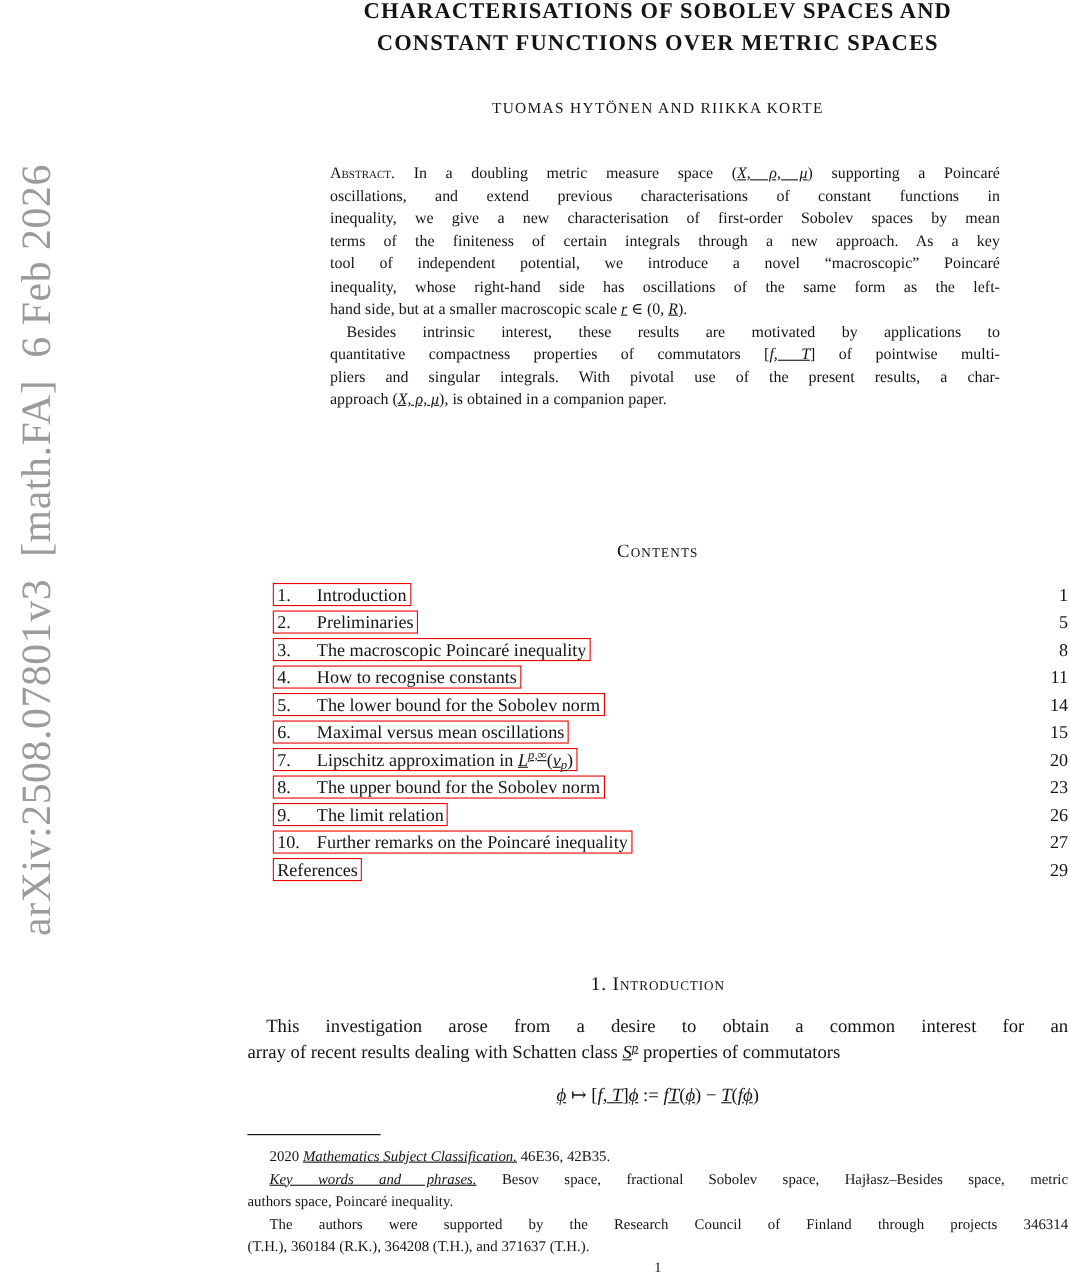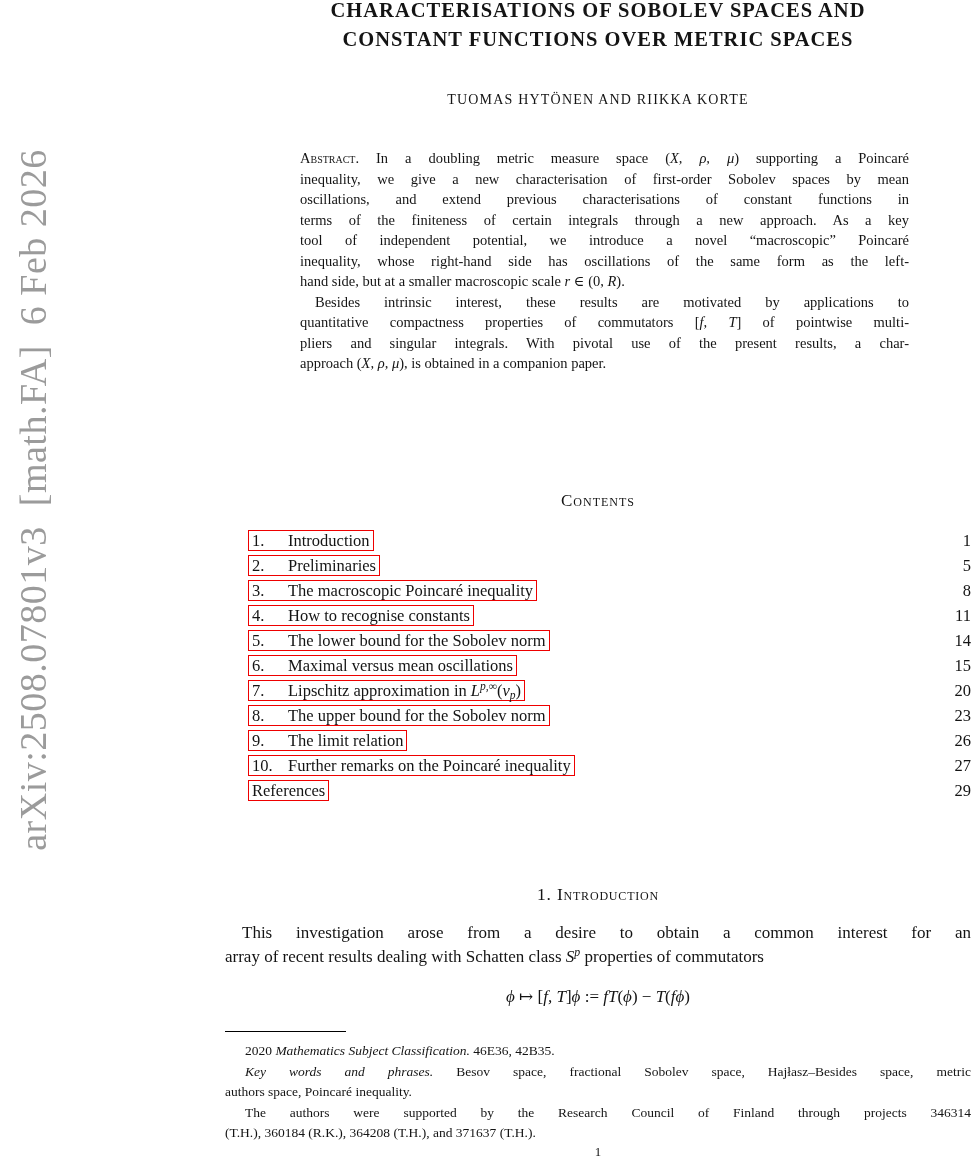--- a/index.html
+++ b/index.html
@@ -5,21 +5,21 @@
   html, body { margin: 0; padding: 0; background: #ffffff; }
   .page {
     position: relative;
     width: 973px;
     height: 1165px;
     background: #ffffff;
     overflow: hidden;
     font-family: "Liberation Serif", "DejaVu Serif", serif;
     color: #141414;
   }
-  .it { font-style: italic; }
+  .it { font-style: italic; text-decoration: underline; }
   .sc { font-variant: small-caps; }
   sup { font-size: 70%; line-height: 0; vertical-align: 6px; }
   sub { font-size: 70%; line-height: 0; vertical-align: -3px; }
 
   
   .arxiv-stamp {
     position: absolute;
     left: 33px;
     top: 500px;
     transform: translate(-50%, -50%) rotate(-90deg);
@@ -131,22 +131,22 @@
 
   <div class="title-block">
     <div>CHARACTERISATIONS OF SOBOLEV SPACES AND</div>
     <div>CONSTANT FUNCTIONS OVER METRIC SPACES</div>
   </div>
 
   <div class="authors">Tuomas Hytönen and Riikka Korte</div>
 
   <div class="abstract">
       <div class="line j"><span class="sc">Abstract.</span><span>  In a doubling metric measure space (</span><span class="it">X, ρ, μ</span><span>) supporting a Poincaré</span></div>
+      <div class="line j"><span>oscillations, and extend previous characterisations of constant functions in</span></div>
       <div class="line j"><span>inequality, we give a new characterisation of first-order Sobolev spaces by mean</span></div>
-      <div class="line j"><span>oscillations, and extend previous characterisations of constant functions in</span></div>
       <div class="line j"><span>terms of the finiteness of certain integrals through a new approach. As a key</span></div>
       <div class="line j"><span>tool of independent potential, we introduce a novel “macroscopic” Poincaré</span></div>
       <div class="line j"><span>inequality, whose right-hand side has oscillations of the same form as the left-</span></div>
       <div class="line"><span>hand side, but at a smaller macroscopic scale </span><span class="it">r</span><span> ∈ (0, </span><span class="it">R</span><span>).</span></div>
       <div class="line j" style="text-indent: 15px;"><span>Besides intrinsic interest, these results are motivated by applications to</span></div>
       <div class="line j"><span>quantitative compactness properties of commutators [</span><span class="it">f, T</span><span>] of pointwise multi-</span></div>
       <div class="line j"><span>pliers and singular integrals. With pivotal use of the present results, a char-</span></div>
       <div class="line"><span>approach (</span><span class="it">X, ρ, μ</span><span>), is obtained in a companion paper.</span></div>
     </div>
 

